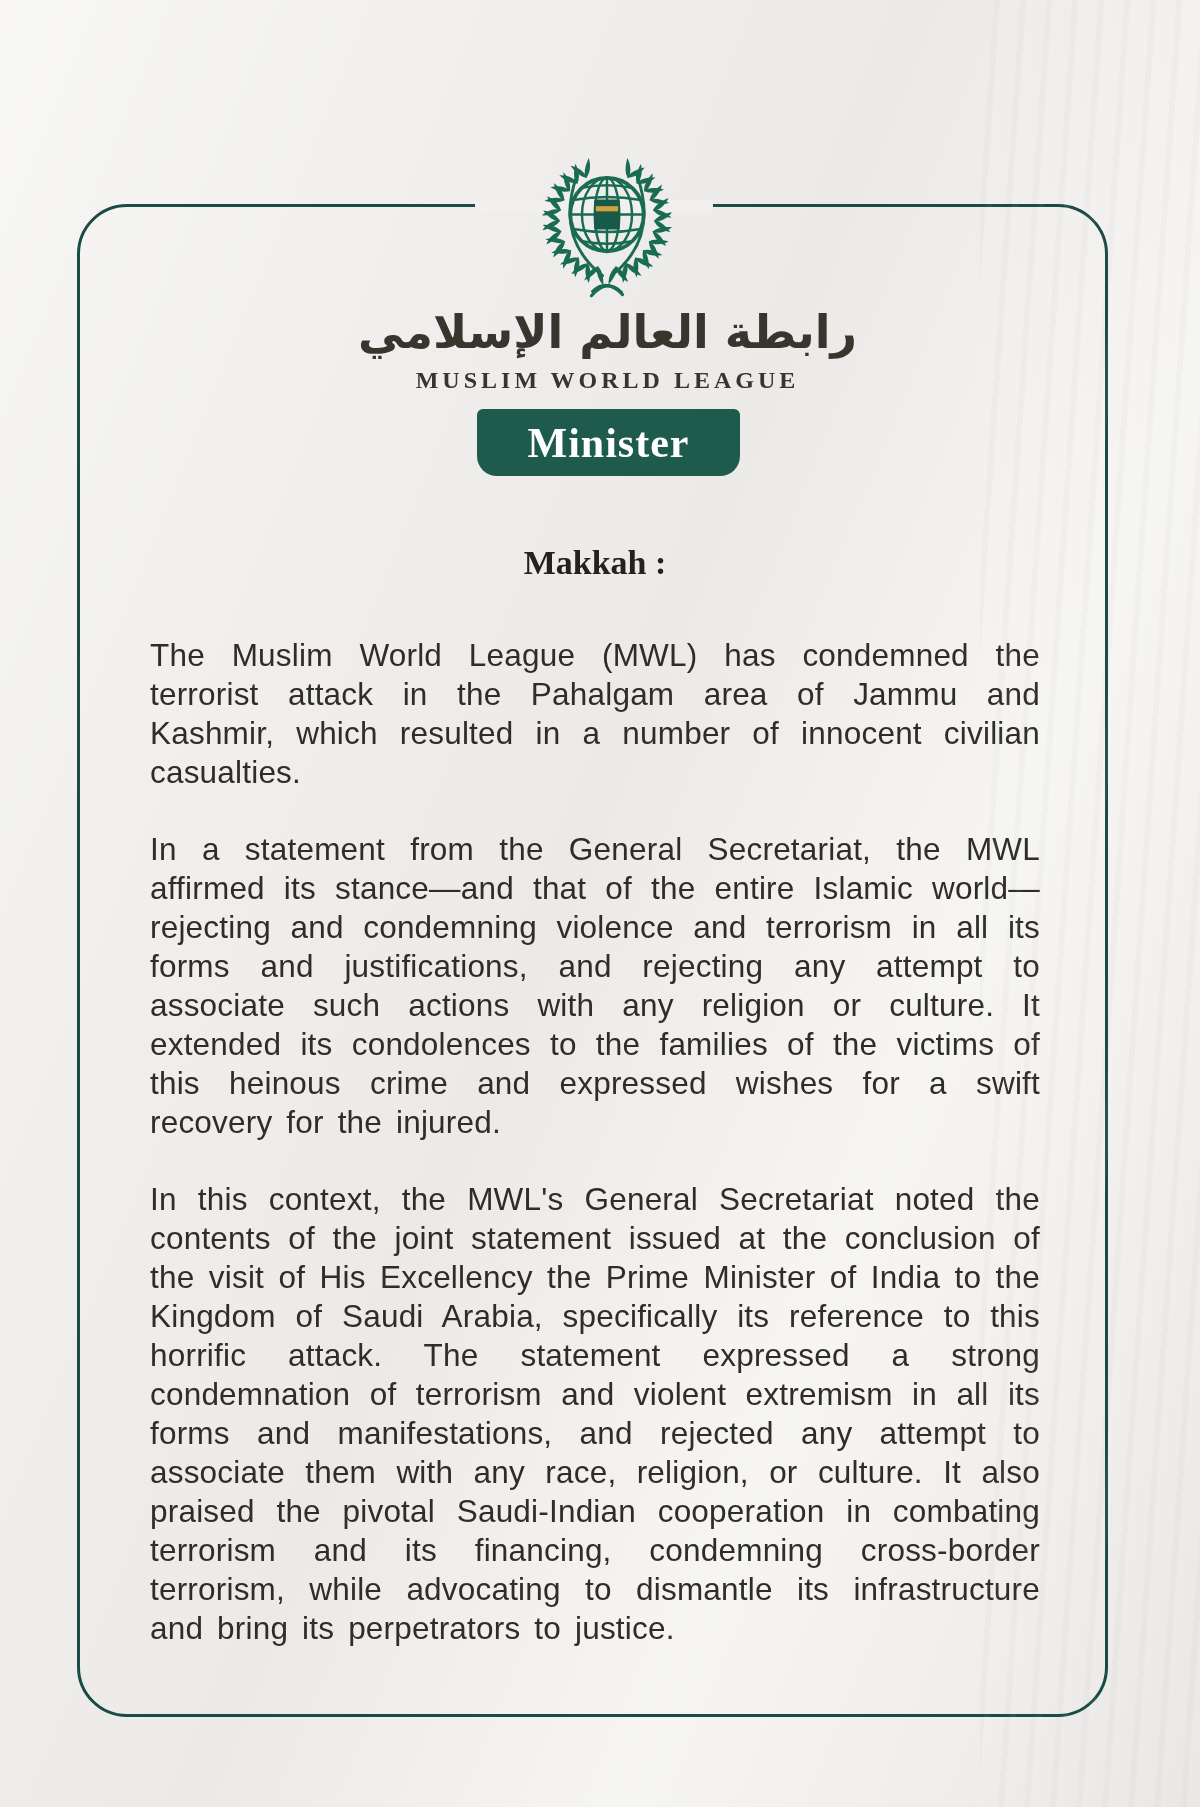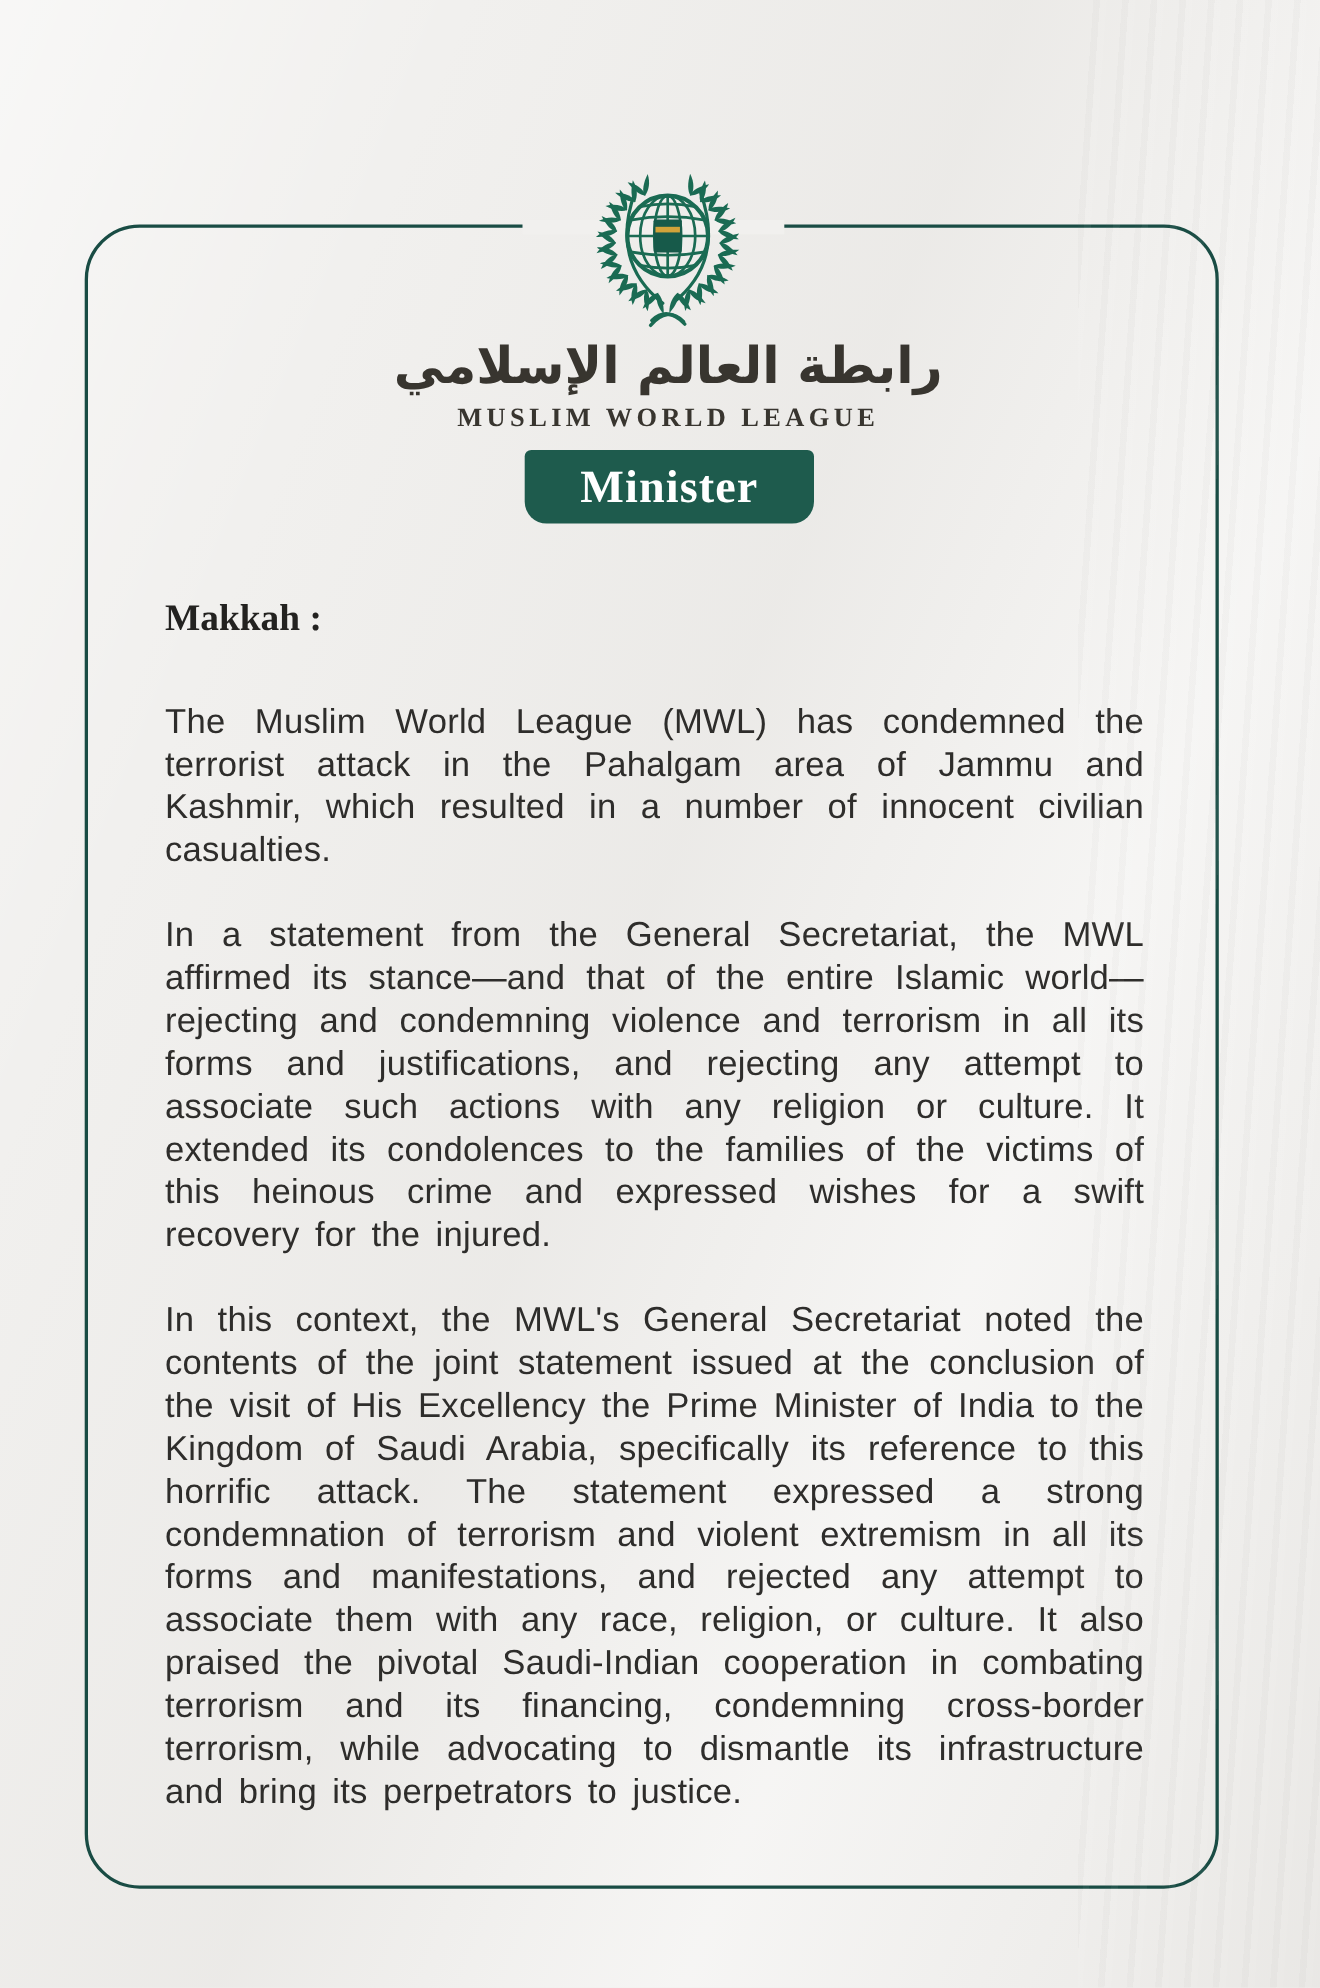--- a/index.html
+++ b/index.html
@@ -57,21 +57,21 @@
     font-family:"Liberation Serif", serif;font-weight:bold;
     font-size:42px;color:#ffffff;letter-spacing:1px;
   }
   .body-text{
     position:absolute;left:150px;top:544px;width:890px;
     color:#2e2d2b;
   }
   .body-text h2{
     margin:0 0 54px 0;
     font-family:"Liberation Serif", serif;font-weight:bold;
-    font-size:34px;color:#232220;
+    font-size:34px;color:#232220;text-align:center;
   }
   .body-text p{
     margin:0 0 38px 0;
     font-size:31.5px;line-height:39px;
     text-align:justify;word-spacing:5px;letter-spacing:.2px;
   }
   .body-text p:last-child{margin-bottom:0;}
   svg .stroke{fill:none;stroke:#1a6b53;}
 </style>
 </head>

